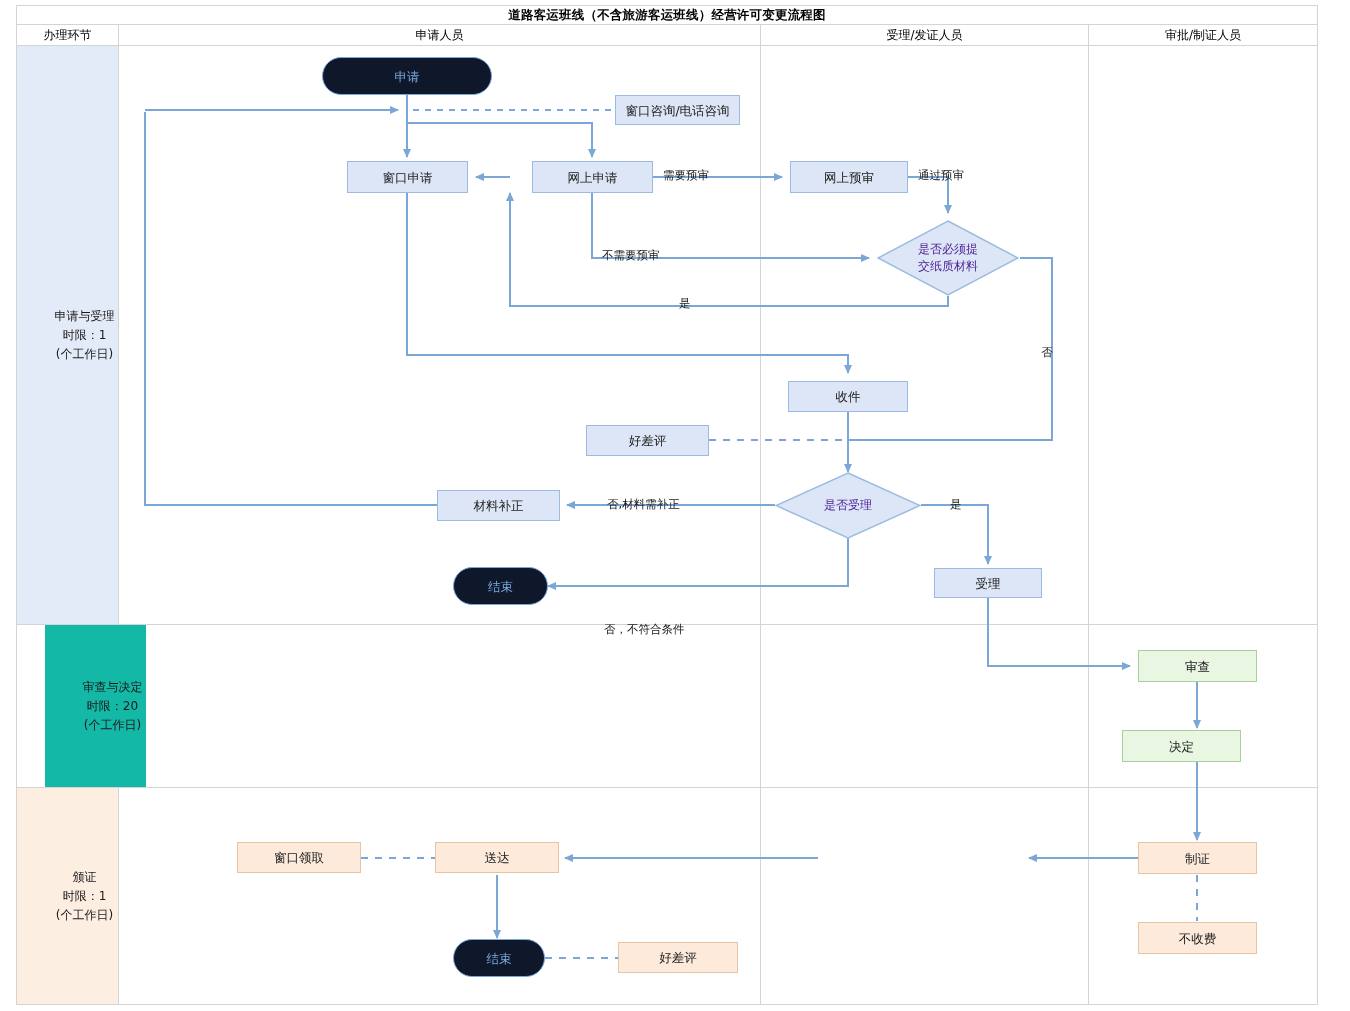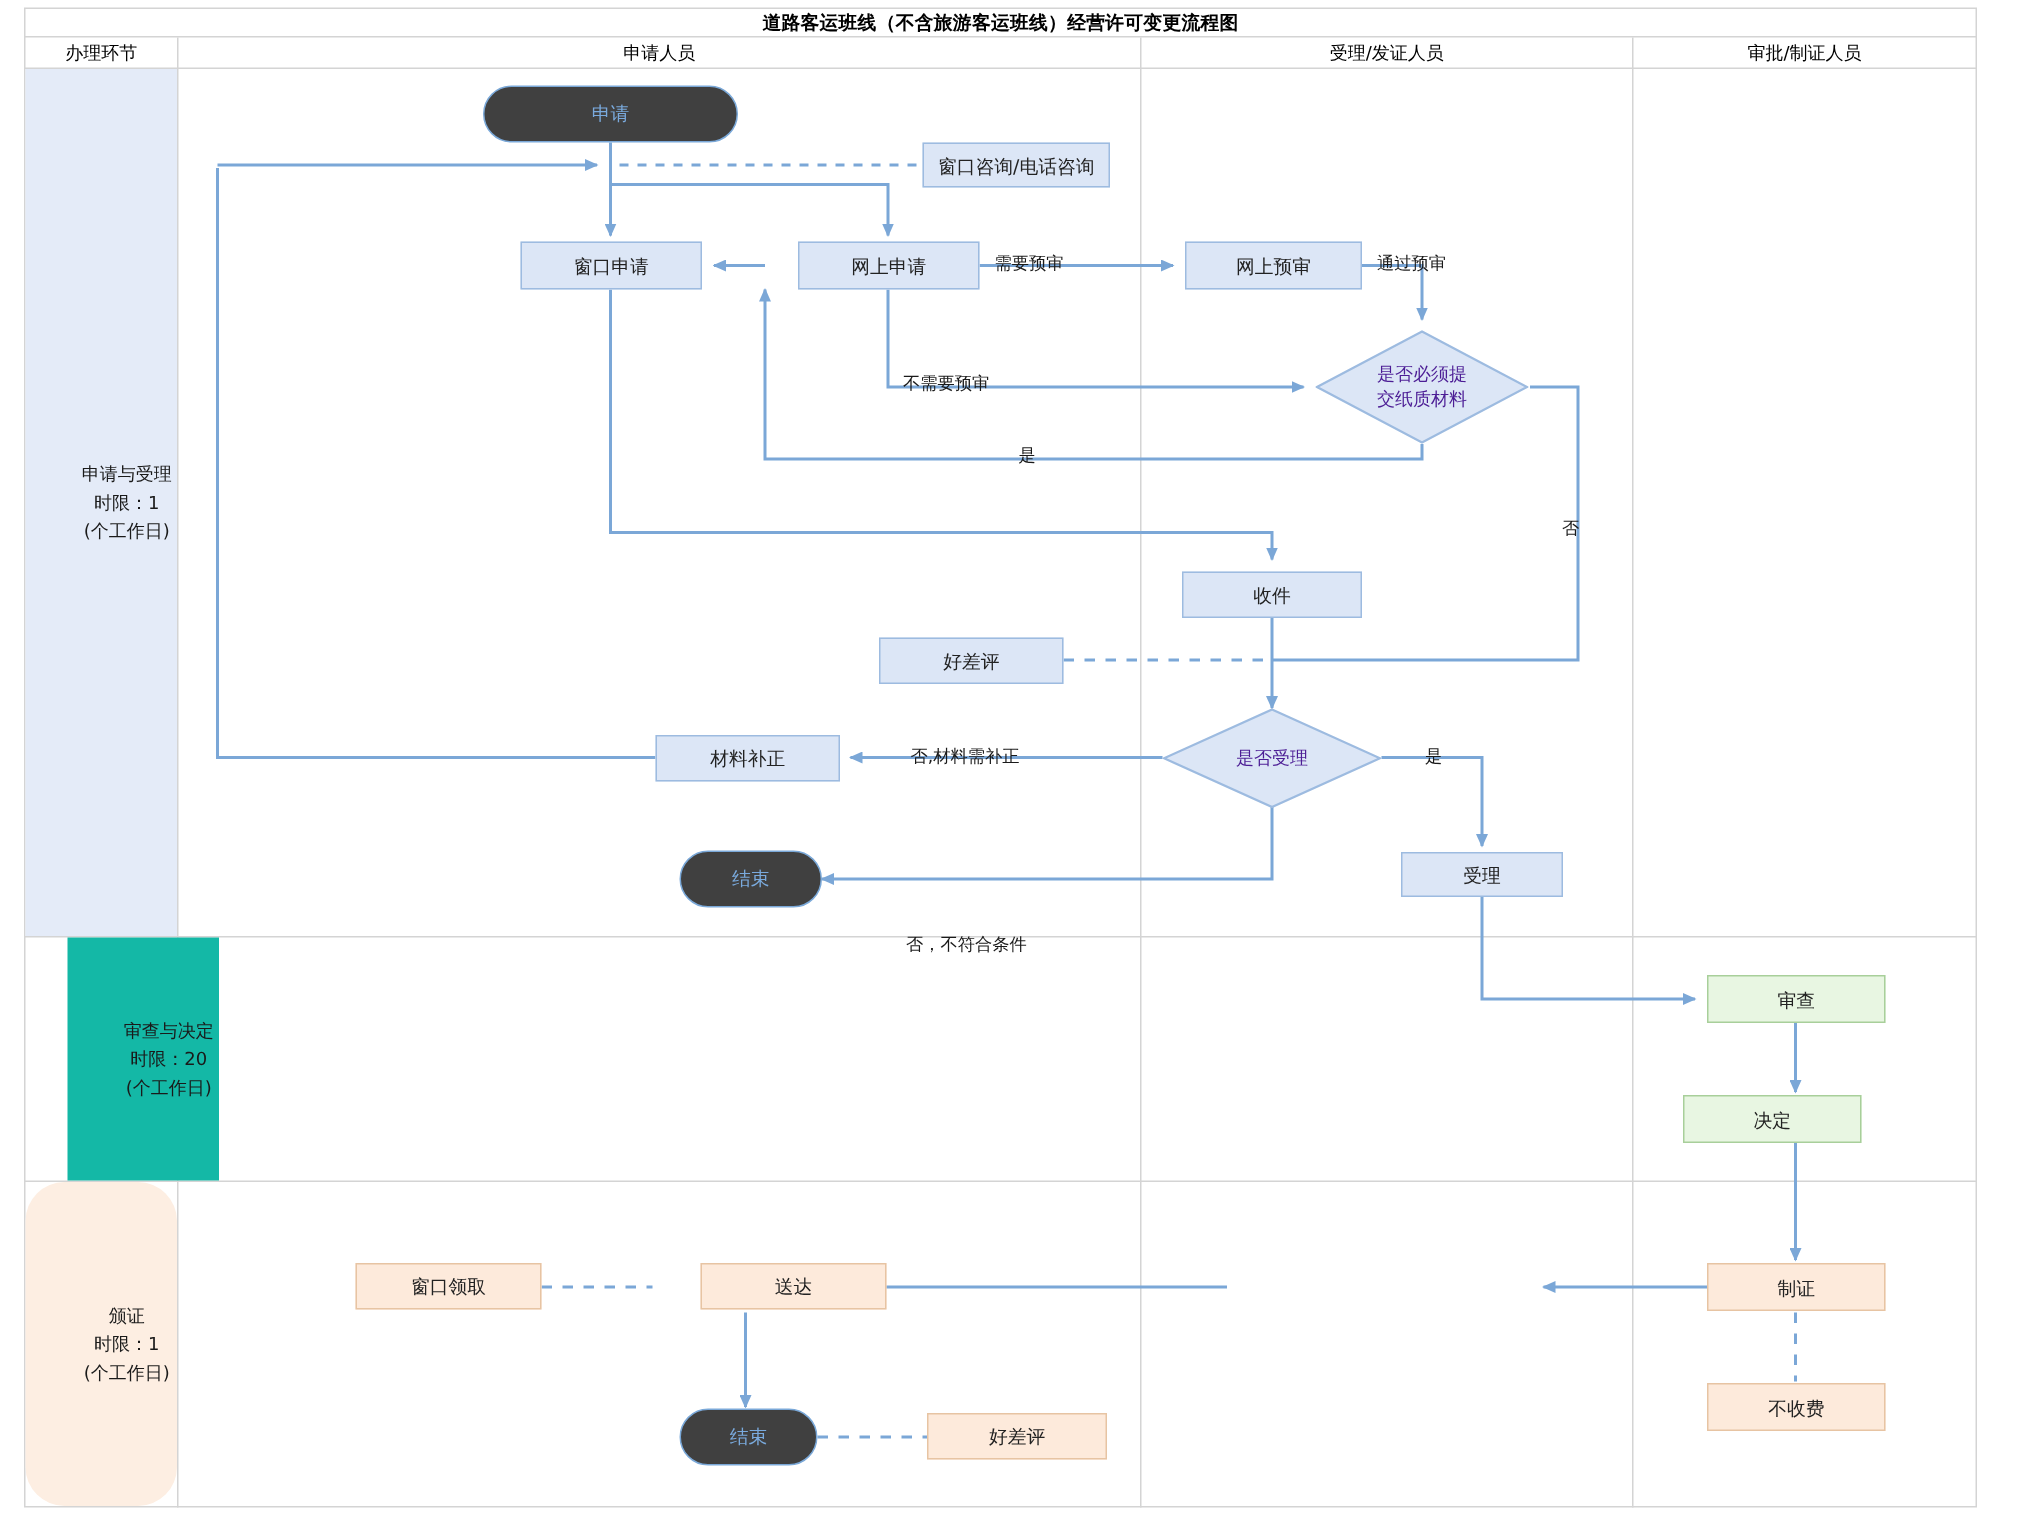--- a/index.html
+++ b/index.html
@@ -28,22 +28,22 @@
              font-size:12px;line-height:19px;color:#1a1a1a;padding-left:34px;}
   .lane-sep{position:absolute;left:16px;width:1302px;height:1px;background:#d4d4d4;}
 
   
   .node{position:absolute;box-sizing:border-box;display:flex;align-items:center;
         justify-content:center;text-align:center;font-size:12.5px;color:#222;
         line-height:17px;}
   .blue{background:#dce6f6;border:1px solid #9dbbe0;}
   .green{background:#e8f6e2;border:1px solid #a8cf9a;}
   .peach{background:#fdeadb;border:1px solid #e7c4a3;}
-  .term{background:#404040;border:1.5px solid #7aa8d8;border-radius:22px;
-        color:#7aaadd;font-size:12.5px;font-family:Liberation Serif, serif;}
+  .term{background:#0f172a;border:1.5px solid #7aa8d8;border-radius:22px;
+        color:#7aaadd;font-size:12.5px;}
   .multiline{display:block;padding:7px 0 0 14px;text-align:left;line-height:22px;
              font-size:12.5px;color:#222;}
 
   
   .diamond{position:absolute;}
   .diamond svg{position:absolute;left:0;top:0;}
   .diamond .dtext{position:absolute;left:0;top:0;width:100%;height:100%;
         display:flex;flex-direction:column;align-items:center;justify-content:center;
         font-size:12px;color:#4c1d95;line-height:17px;text-align:center;}
 
@@ -86,21 +86,21 @@
       <div>(个工作日)</div>
     </div>
   </div>
   <div class="lane-cell" style="top:625px;height:162px;background:#14b8a6;margin-left:28px;">
     <div>
       <div>审查与决定</div>
       <div>时限：20</div>
       <div>(个工作日)</div>
     </div>
   </div>
-  <div class="lane-cell" style="top:788px;height:216px;background:#fdeee2;border-radius:26px;">
+  <div class="lane-cell" style="top:788px;height:216px;background:#fdeee2;">
     <div>
       <div>颁证</div>
       <div>时限：1</div>
       <div>(个工作日)</div>
     </div>
   </div>
 
   <svg id="wires">
     <defs>
       <marker id="ah" markerWidth="9" markerHeight="8" refX="8" refY="4" orient="auto" markerUnits="userSpaceOnUse">
@@ -204,21 +204,21 @@
 
   <div class="node green" style="left:1138px;top:650px;width:119px;height:32px;">审查</div>
 
   <div class="node green" style="left:1122px;top:730px;width:119px;height:32px;">决定</div>
 
   <div class="node peach" style="left:1138px;top:842px;width:119px;height:32px;">制证</div>
 
   <div class="node peach" style="left:1138px;top:922px;width:119px;height:32px;">不收费</div>
 
 
-  <div class="node peach" style="left:435px;top:842px;width:124px;height:31px;margin-left:32px;">送达</div>
+  <div class="node peach" style="left:435px;top:842px;width:124px;height:31px;">送达</div>
 
   <div class="node peach" style="left:237px;top:842px;width:124px;height:31px;">窗口领取</div>
 
   <div class="node term" style="left:453px;top:939px;width:92px;height:38px;">结束</div>
 
   <div class="node peach" style="left:618px;top:942px;width:120px;height:31px;">好差评</div>
 
   <div class="elab" style="left:663px;top:168px;">需要预审</div>
   <div class="elab" style="left:918px;top:168px;">通过预审</div>
   <div class="elab" style="left:602px;top:248px;">不需要预审</div>

